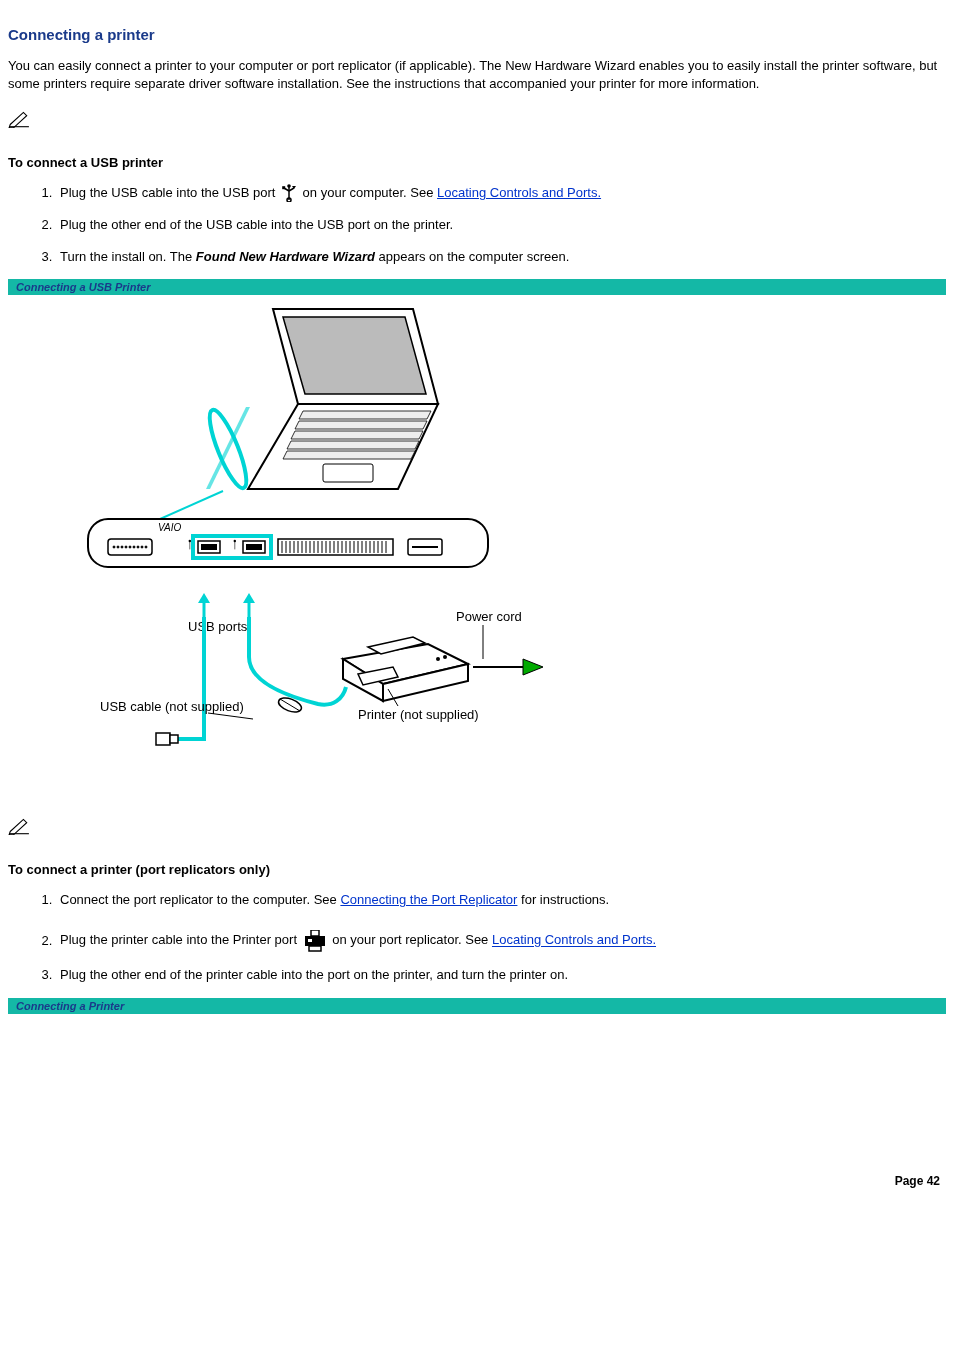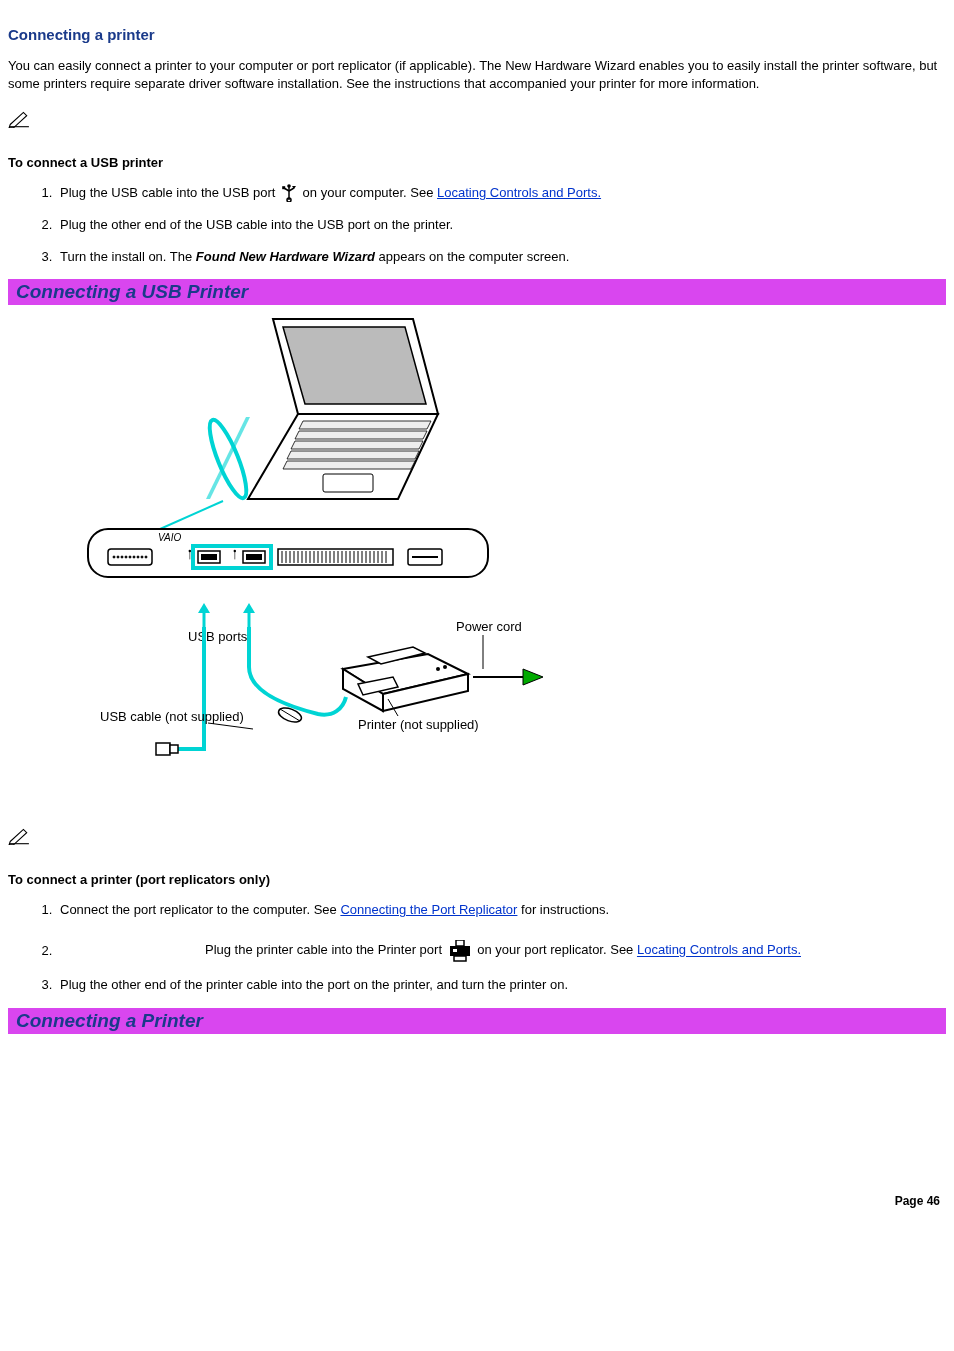--- a/index.html
+++ b/index.html
@@ -52,26 +52,26 @@
       display: inline-block;
       vertical-align: middle;
       margin: 0 2px;
     }
     .inline-icon svg { display: block; }
     a.doc-link {
       color: #0033cc;
       text-decoration: underline;
     }
     .caption-bar {
-      background: #d946ef;
+      background: #14b8a6;
       color: #1a3a8a;
       font-style: italic;
       font-weight: bold;
       padding: 2px 8px;
-      font-size: 19px;
+      font-size: 11px;
       margin: 0;
     }
     .figure-area {
       padding: 4px 0 40px 0;
     }
     .figure-svg {
       display: block;
       margin: 0 0 0 70px;
     }
     .page-footer {
@@ -278,31 +278,31 @@
 </div>
 
 <div class="subheading">To connect a printer (port replicators only)</div>
 
 <ol class="steps">
   <li>
     <span>Connect the port replicator to the computer. See </span>
     <a href="#" class="doc-link">Connecting the Port Replicator</a>
     <span> for instructions.</span>
   </li>
-  <li style="margin-top:22px;text-align:center;">
+  <li style="margin-top:22px;">
     <span>Plug the printer cable into the Printer port </span>
     <span class="inline-icon">
       <svg width="24" height="22" viewBox="0 0 24 22">
           <rect x="8" y="0" width="8" height="6" fill="#fff" stroke="#000" stroke-width="1.5"></rect>
           <rect x="2" y="6" width="20" height="10" fill="#000"></rect>
           <rect x="6" y="16" width="12" height="5" fill="#fff" stroke="#000" stroke-width="1.5"></rect>
           <rect x="5" y="9" width="4" height="3" fill="#fff"></rect>
         </svg>
     </span>
     <span> on your port replicator. See </span>
     <a href="#" class="doc-link">Locating Controls and Ports.</a>
   </li>
   <li>Plug the other end of the printer cable into the port on the printer, and turn the printer on.</li>
 </ol>
 
 <div class="caption-bar">Connecting a Printer</div>
 
-<div class="page-footer">Page 46</div>
+<div class="page-footer">Page 42</div>
 
 </body></html>

